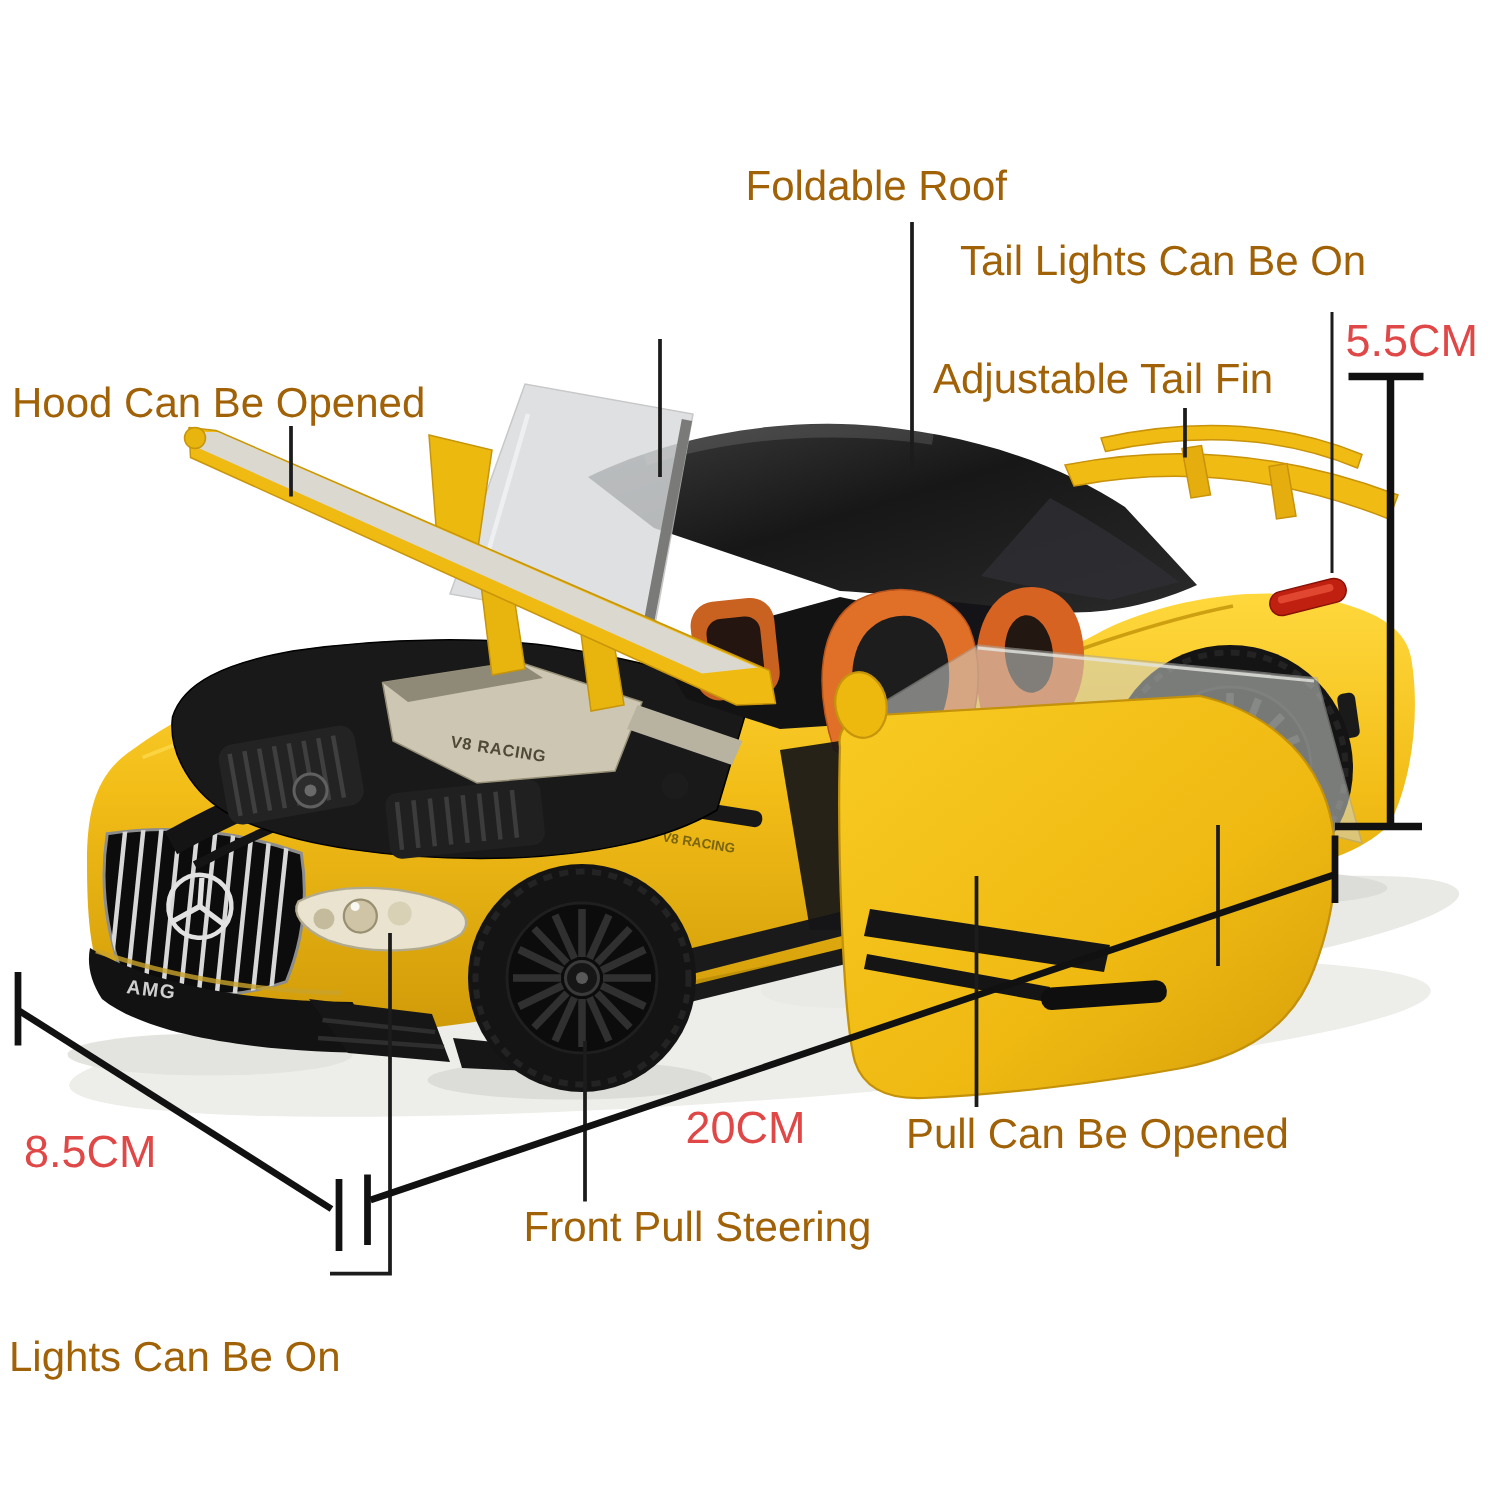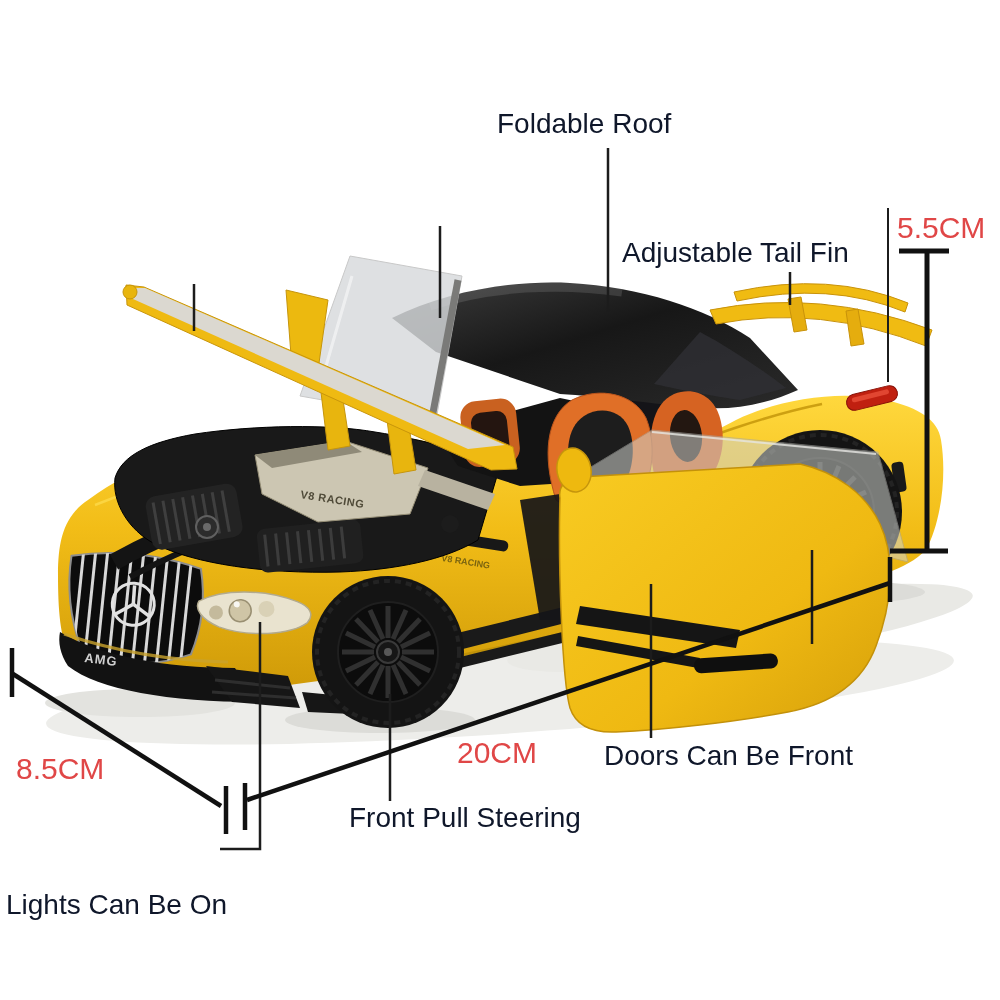--- a/index.html
+++ b/index.html
@@ -1,19 +1,19 @@
 <!DOCTYPE html>
 <html><head>
 <meta charset="utf-8">
 <style>
   html,body{margin:0;padding:0;background:#ffffff;}
   .stage{position:relative;width:1000px;height:1000px;background:#ffffff;overflow:hidden;
          font-family:"Liberation Sans",sans-serif;}
   .stage svg{position:absolute;left:0;top:0;}
-  .lbl{position:absolute;font:28px/1.12 "Liberation Sans",sans-serif;color:#0f172a;
+  .lbl{position:absolute;font:28px/1.12 "Liberation Sans",sans-serif;color:#a16207;
        white-space:nowrap;}
   .dim{position:absolute;font:30px/1.1 "Liberation Sans",sans-serif;color:#e04747;
        white-space:nowrap;}
 </style>
 </head>
 <body>
 
 <div class="stage">
 
 <svg width="1000" height="1000" viewBox="0 0 1000 1000">
@@ -306,22 +306,24 @@
     <line x1="245" y1="783" x2="245" y2="830" stroke-width="4.5"></line>
     <line x1="247" y1="800" x2="890" y2="583" stroke-width="4.5"></line>
     <line x1="890" y1="557" x2="890" y2="602" stroke-width="4.5"></line>
     <line x1="927" y1="252" x2="927" y2="551" stroke-width="5"></line>
     <line x1="899" y1="251" x2="949" y2="251" stroke-width="5"></line>
     <line x1="890" y1="551" x2="948" y2="551" stroke-width="5"></line>
   </g>
 </svg>
 
 <div class="lbl" style="left:497px;top:108px">Foldable Roof</div>
+<div class="lbl" style="left:640px;top:158px">Tail Lights Can Be On</div>
 <div class="lbl" style="left:622px;top:237px">Adjustable Tail Fin</div>
-<div class="lbl" style="left:604px;top:740px">Doors Can Be Front</div>
+<div class="lbl" style="left:8px;top:253px">Hood Can Be Opened</div>
+<div class="lbl" style="left:604px;top:740px">Pull Can Be Opened</div>
 <div class="lbl" style="left:349px;top:802px">Front Pull Steering</div>
 <div class="lbl" style="left:6px;top:889px">Lights Can Be On</div>
 
 <div class="dim" style="left:897px;top:211px">5.5CM</div>
 <div class="dim" style="left:457px;top:736px">20CM</div>
 <div class="dim" style="left:16px;top:752px">8.5CM</div>
 
 </div>
 
 </body></html>

